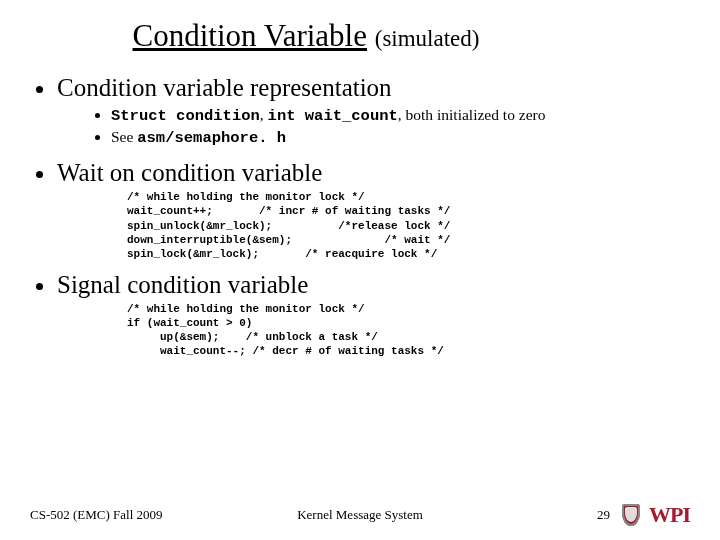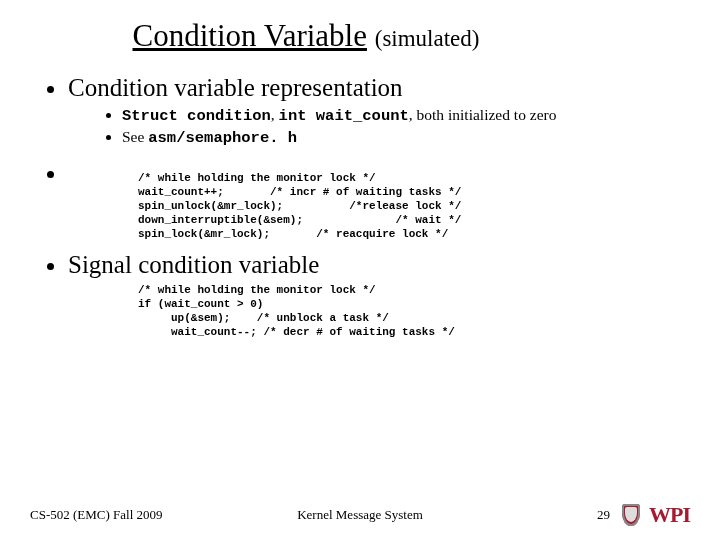--- a/index.html
+++ b/index.html
@@ -26,21 +26,21 @@
     font-weight: normal;
   }
   .title .under {
     text-decoration: underline;
   }
   .title .paren {
     font-size: 23px;
   }
   ul.top {
     list-style: disc;
-    margin: 12px;
+    margin: 1px;
     padding-left: 26px;
   }
   ul.top > li {
     font-size: 25px;
     margin-bottom: 2px;
     line-height: 1.25;
   }
   ul.sub {
     list-style: disc;
     margin: 2px 0 8px 0;
@@ -123,20 +123,21 @@
         <li>
           <span class="mono">Struct condition</span><span>, </span><span class="mono">int wait_count</span><span>, both initialized to zero</span>
         </li>
         <li>
           <span>See </span><span class="mono">asm/semaphore. h</span>
         </li>
       </ul>
     </li>
 
     <li>
+      <span>Wait on condition variable</span>
       <div class="code">/* while holding the monitor lock */
 wait_count++;       /* incr # of waiting tasks */
 spin_unlock(&amp;mr_lock);          /*release lock */
 down_interruptible(&amp;sem);              /* wait */
 spin_lock(&amp;mr_lock);       /* reacquire lock */</div>
     </li>
 
     <li>
       <span>Signal condition variable</span>
       <div class="code">/* while holding the monitor lock */

